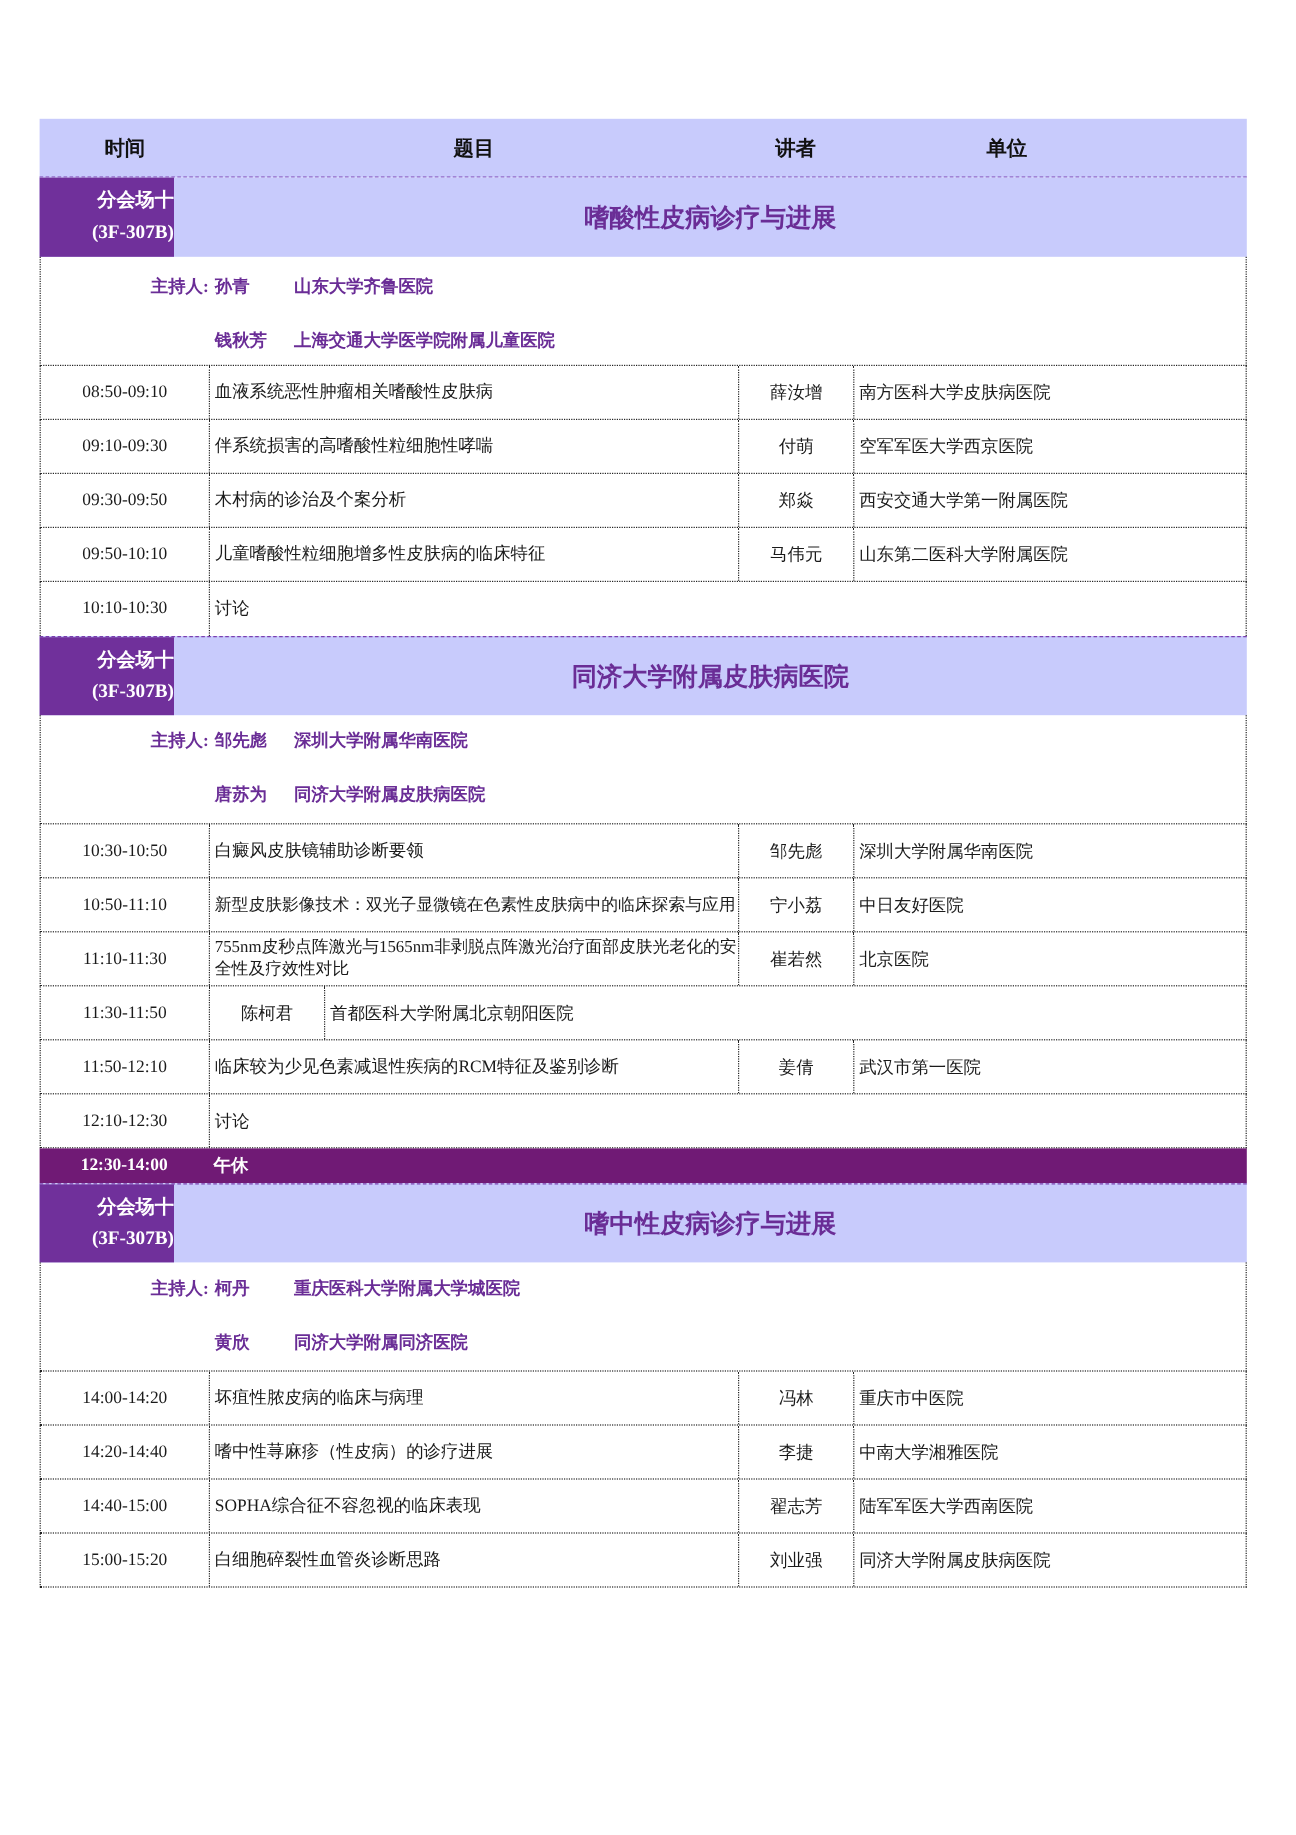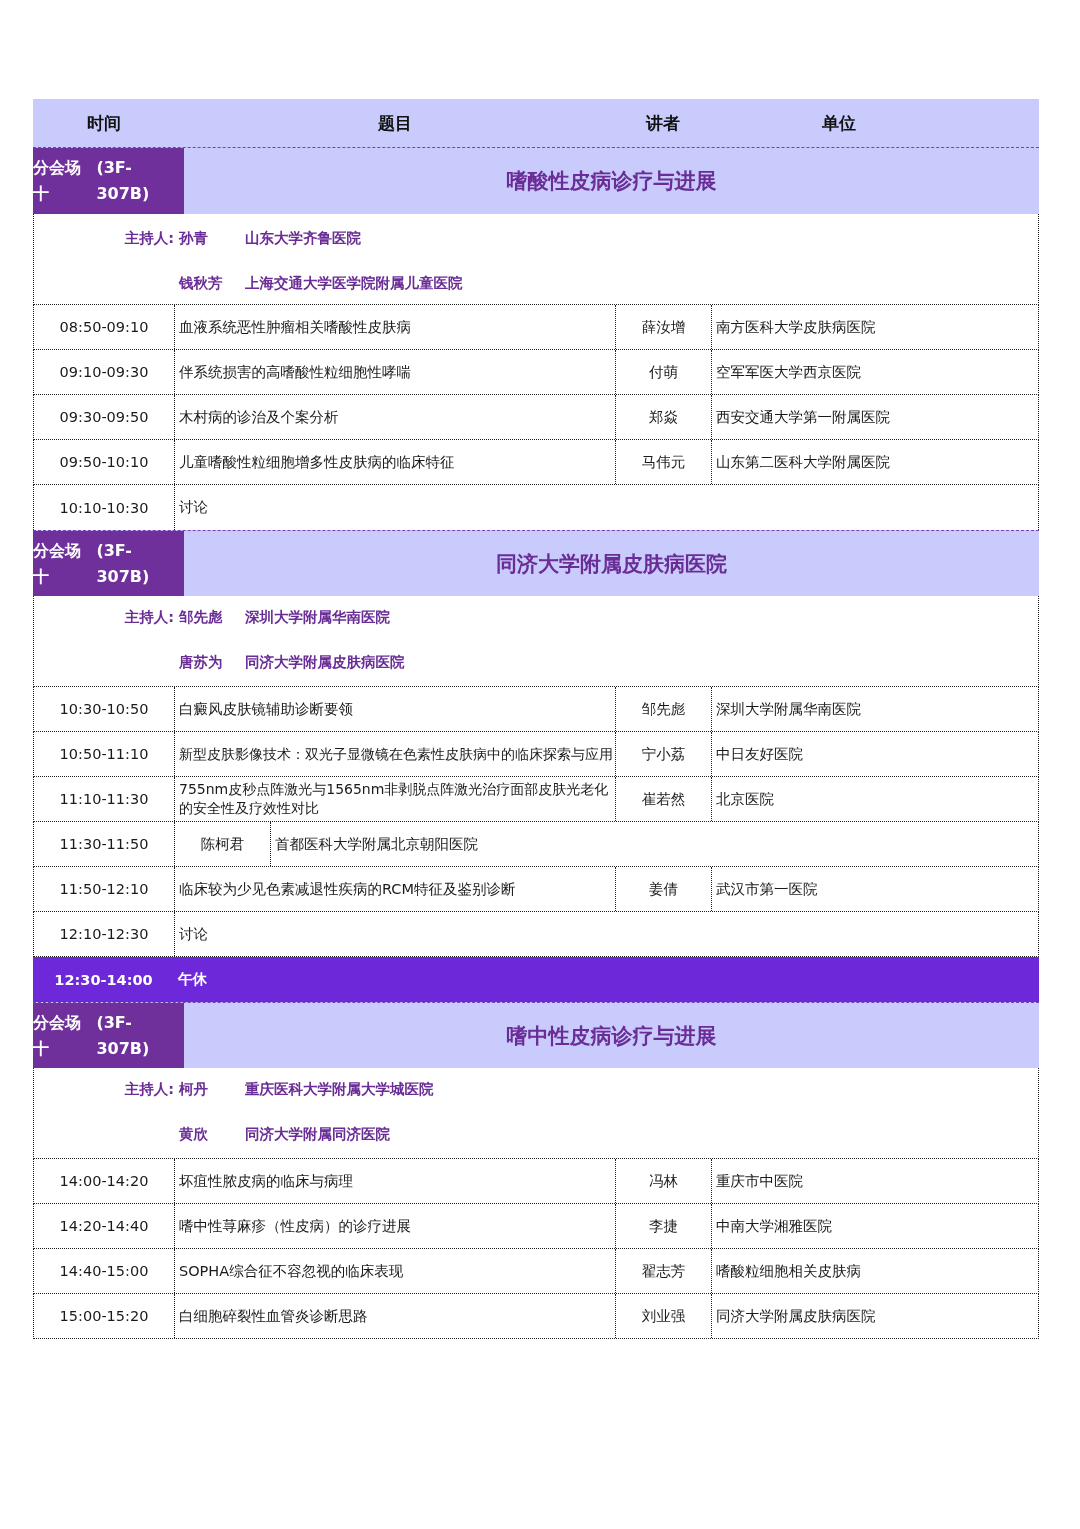--- a/index.html
+++ b/index.html
@@ -1,42 +1,42 @@
 <!DOCTYPE html>
 <html><head>
 <meta charset="utf-8">
 <style>
   html, body { margin: 0; padding: 0; background: #ffffff; }
   body { width: 1080px; height: 1529px; position: relative; font-family: "DejaVu Sans", "Liberation Sans", sans-serif; color: #1a1a1a; }
-  .sched { position: absolute; left: 33px; top: 99px; width: 1006px; }
+  .sched { position: absolute; left: 33px; top: 99px; width: 1006px; font-family: Liberation Serif, serif; }
   .row { display: flex; width: 1006px; box-sizing: border-box; }
   .hdr { height: 49px; background: #c8cbfc; border-bottom: 1px dashed #7a3fb0; font-weight: bold; font-size: 17px; color: #111; align-items: center; }
   .hdr .c-time { width: 142px; text-align: center; }
   .hdr .c-topic { width: 440px; text-align: center; }
   .hdr .c-spk { width: 96px; text-align: center; }
   .hdr .c-unit { flex: 1; text-align: center; padding-right: 72px; }
 
   .sess { height: 66px; background: #c8cbfc; }
-  .sess .venue { width: 151px; background: #70309b; color: #fff; font-weight: bold; font-size: 16px; line-height: 26px; display: flex; flex-direction: row; justify-content: center; align-items: center; }
+  .sess .venue { width: 112px; background: #70309b; color: #fff; font-weight: bold; font-size: 16px; line-height: 26px; display: flex; flex-direction: column; justify-content: center; align-items: flex-end; }
   .sess .stitle { flex: 1; display: flex; align-items: center; justify-content: center; color: #6a2d96; font-weight: bold; font-size: 21px; }
 
   .host { height: 91px; border-left: 1px dotted #222; border-right: 1px dotted #222; border-bottom: 1px dotted #222; position: relative; color: #6a2d96; font-weight: bold; font-size: 14.5px; }
   .host .lbl { position: absolute; width: 140px; text-align: right; }
   .host .nm { position: absolute; left: 145px; }
   .host .org { position: absolute; left: 211px; white-space: nowrap; }
 
   .tr { height: 45px; border-left: 1px dotted #222; border-right: 1px dotted #222; border-bottom: 1px dotted #222; font-size: 14.5px; }
   .tr > div { display: flex; align-items: center; box-sizing: border-box; }
   .tr .t { width: 141px; justify-content: center; border-right: 1px dotted #222; }
   .tr .p { width: 441px; padding-left: 4px; border-right: 1px dotted #222; line-height: 19px; }
   .tr .s { width: 96px; justify-content: center; border-right: 1px dotted #222; }
   .tr .u { flex: 1; padding-left: 4px; }
   .tr .pw { flex: 1; padding-left: 4px; }
 
-  .lunch { height: 45px; background: #6d28d9; color: #fff; font-weight: bold; font-size: 14.5px; align-items: center; }
+  .lunch { height: 29px; background: #701a75; color: #fff; font-weight: bold; font-size: 14.5px; align-items: center; }
   .lunch .t { width: 141px; text-align: center; }
   .lunch .p { padding-left: 4px; }
 </style>
 </head>
 <body>
 
 <div class="sched">
 
   <div class="row hdr">
     <div class="c-time">时间</div>
@@ -164,21 +164,21 @@
   <div class="row tr">
     <div class="t">14:20-14:40</div>
     <div class="p">嗜中性荨麻疹（性皮病）的诊疗进展</div>
     <div class="s">李捷</div>
     <div class="u">中南大学湘雅医院</div>
   </div>
   <div class="row tr">
     <div class="t">14:40-15:00</div>
     <div class="p">SOPHA综合征不容忽视的临床表现</div>
     <div class="s">翟志芳</div>
-    <div class="u">嗜酸粒细胞相关皮肤病</div>
+    <div class="u">陆军军医大学西南医院</div>
   </div>
   <div class="row tr">
     <div class="t">15:00-15:20</div>
     <div class="p">白细胞碎裂性血管炎诊断思路</div>
     <div class="s">刘业强</div>
     <div class="u">同济大学附属皮肤病医院</div>
   </div>
 
 </div>
 

